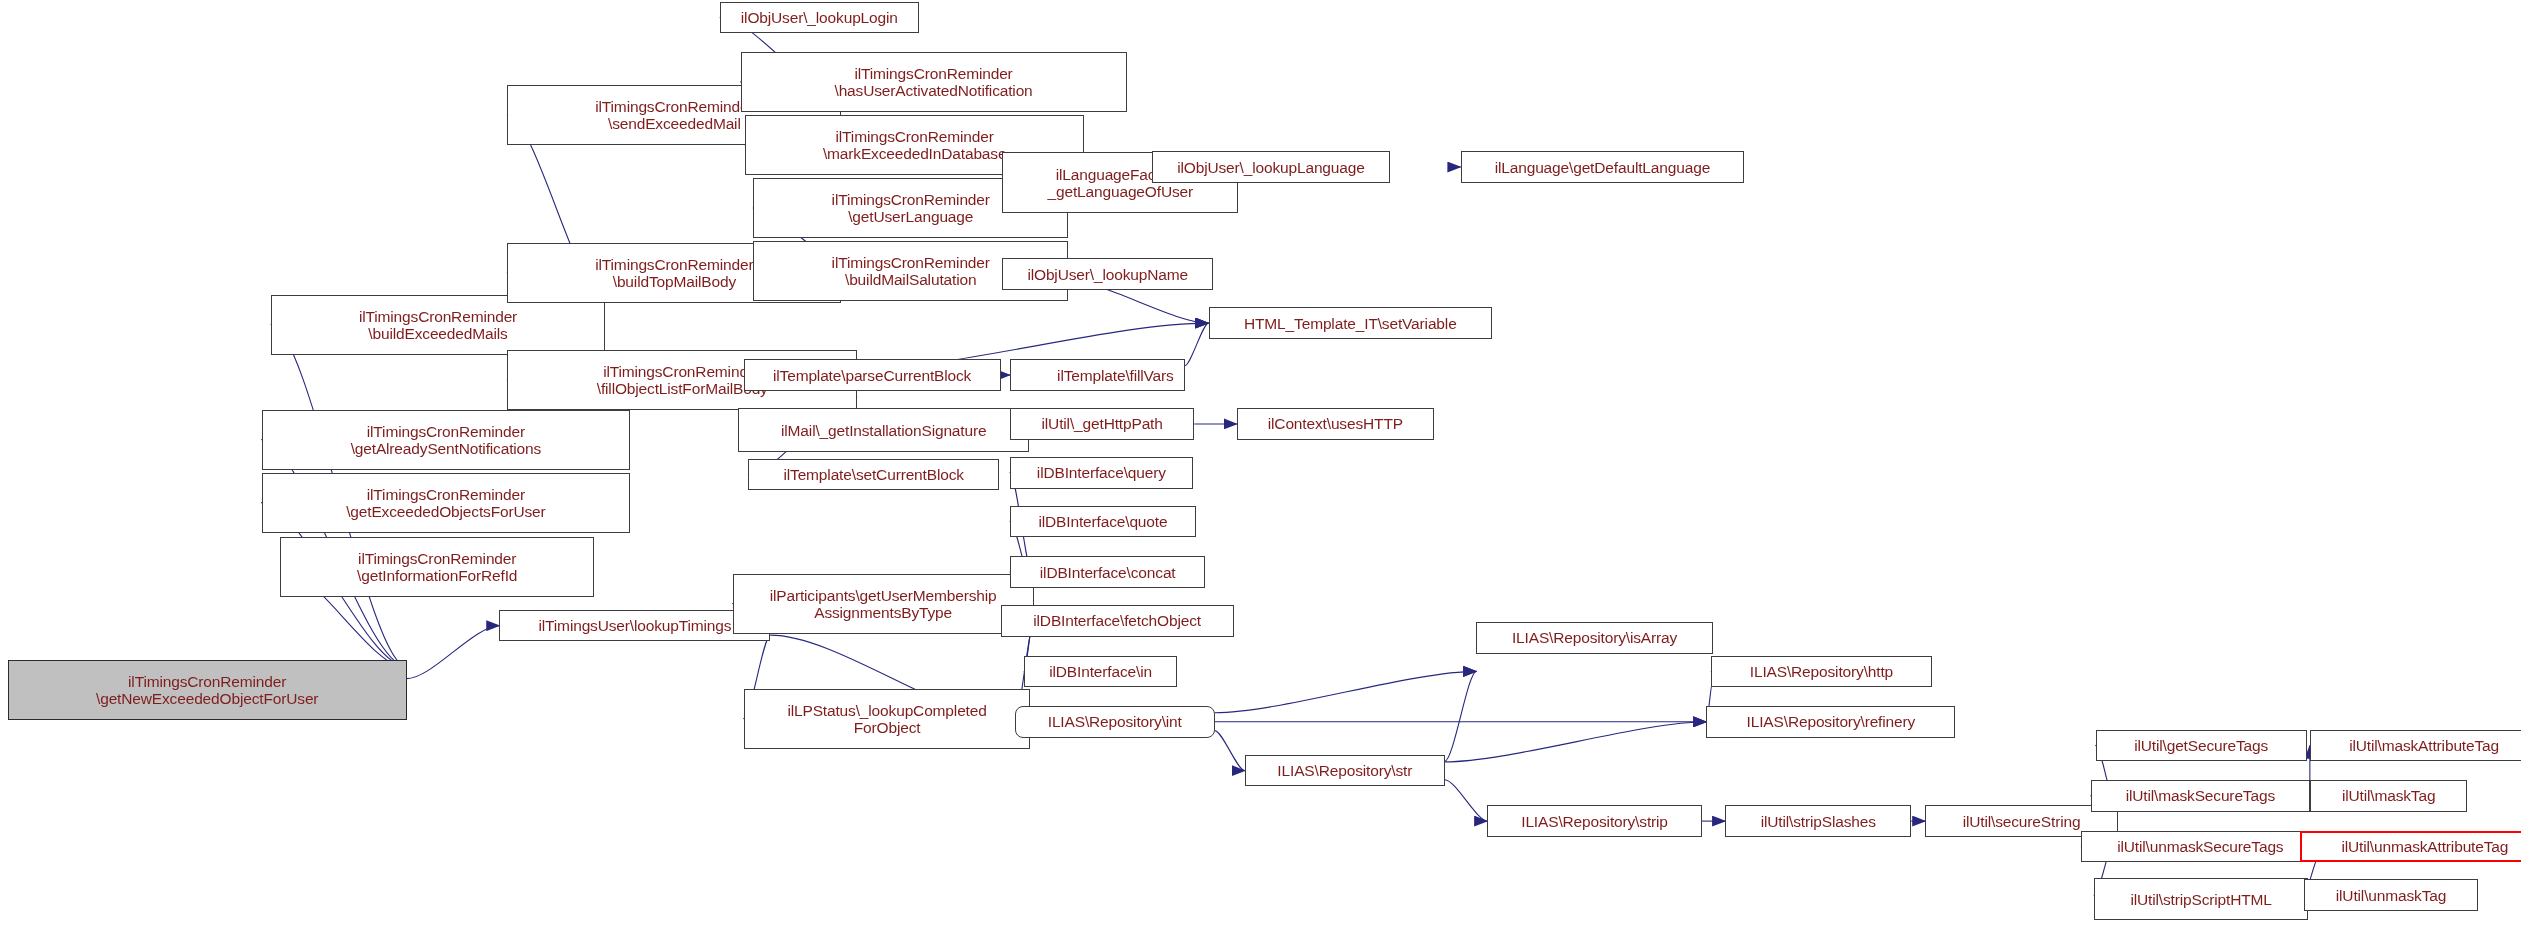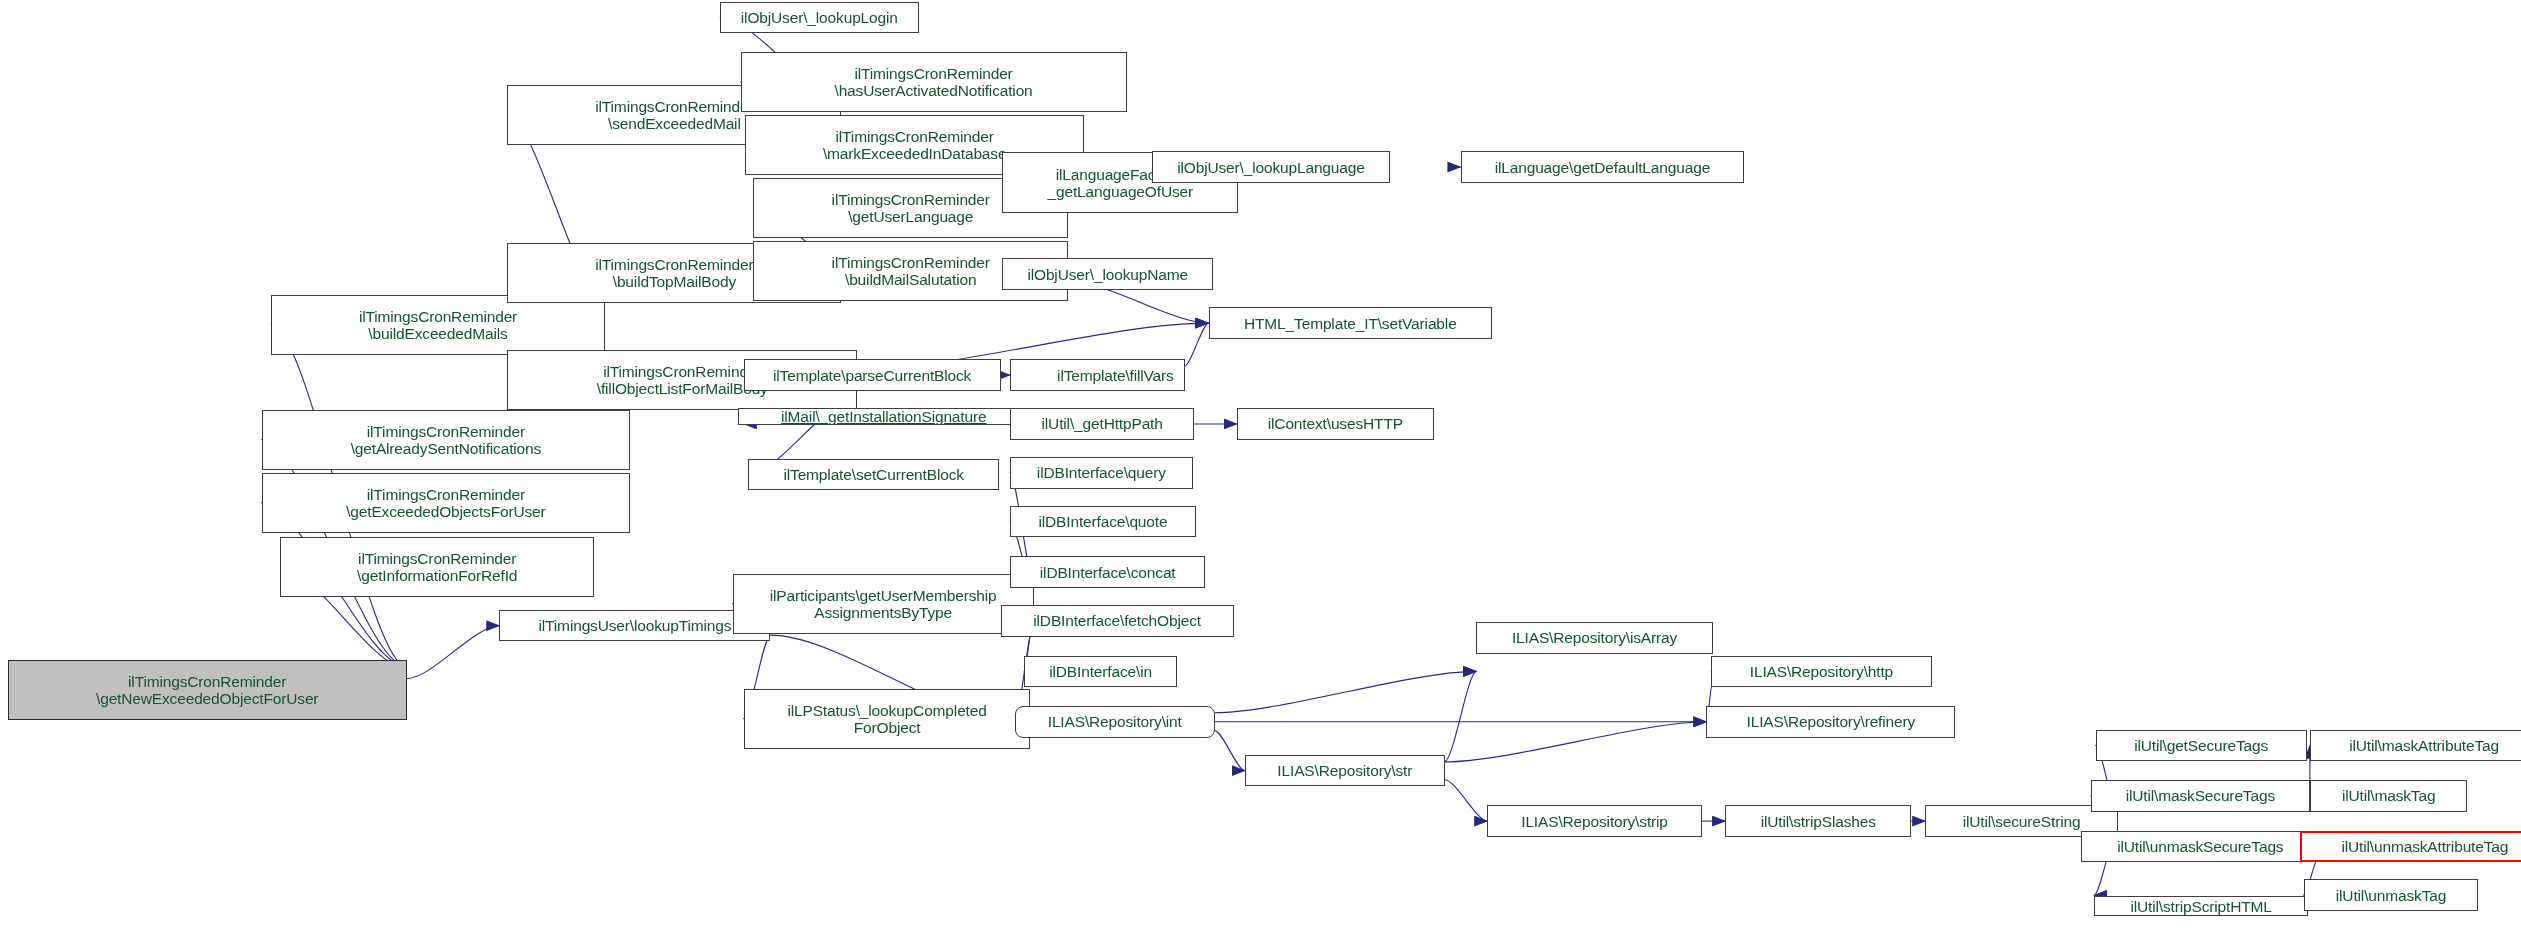--- a/index.html
+++ b/index.html
@@ -22,21 +22,21 @@
     top: 0;
     width: 2521px;
     height: 933px;
     pointer-events: none;
   }
   .node {
     position: absolute;
     box-sizing: border-box;
     border: 1px solid #3d3d3d;
     background: #ffffff;
-    color: #14532d;
+    color: #7f1d1d;
     display: flex;
     align-items: center;
     justify-content: center;
     text-align: center;
     font-size: 15.5px;
     line-height: 17px;
     letter-spacing: -0.15px;
     white-space: pre-line;
     padding: 0 3px;
     z-index: 2;
@@ -142,21 +142,21 @@
       <div class="node" style="left: 753.149px; top: 241.13px; width: 315.125px; height: 59.8885px;">ilTimingsCronReminder
 \buildMailSalutation</div>
       <div class="node" style="left: 1002.1px; top: 152px; width: 236.344px; height: 61px;">ilLanguageFactory\
 _getLanguageOfUser</div>
       <div class="node" style="left: 1152px; top: 151.297px; width: 237.919px; height: 31.5203px; text-align: center;">ilObjUser\_lookupLanguage</div>
       <div class="node" style="left: 1460.6px; top: 151.297px; width: 283.613px; height: 31.5203px;">ilLanguage\getDefaultLanguage</div>
       <div class="node" style="left: 1002.1px; top: 258.466px; width: 211.134px; height: 31.5203px;">ilObjUser\_lookupName</div>
       <div class="node" style="left: 1208.5px; top: 307.323px; width: 283.613px; height: 31.5203px;">HTML_Template_IT\setVariable</div>
       <div class="node" style="left: 743.695px; top: 359.331px; width: 256.827px; height: 31.5203px;">ilTemplate\parseCurrentBlock</div>
       <div class="node" style="left: 1009.98px; top: 359.331px; width: 174.894px; height: 31.5203px; padding-left: 39px;">ilTemplate\fillVars</div>
-      <div class="node" style="left: 738px; top: 408.188px; width: 291.491px; height: 17px; text-decoration: underline;">ilMail\_getInstallationSignature</div>
+      <div class="node" style="left: 738px; top: 408.188px; width: 291.491px; height: 44px;">ilMail\_getInstallationSignature</div>
       <div class="node" style="left: 1009.98px; top: 408.188px; width: 184.348px; height: 31.5203px;">ilUtil\_getHttpPath</div>
       <div class="node" style="left: 1236.87px; top: 408.188px; width: 196.953px; height: 31.5203px;">ilContext\usesHTTP</div>
       <div class="node" style="left: 748.422px; top: 458.62px; width: 250.524px; height: 31.5203px;">ilTemplate\setCurrentBlock</div>
       <div class="node" style="left: 499.473px; top: 609.917px; width: 271.007px; height: 31.5203px;">ilTimingsUser\lookupTimings</div>
       <div class="node" style="left: 732.666px; top: 573.669px; width: 300.944px; height: 59.8885px;">ilParticipants\getUserMembership
 AssignmentsByType</div>
       <div class="node" style="left: 743.695px; top: 688.718px; width: 286.764px; height: 59.8885px;">ilLPStatus\_lookupCompleted
 ForObject</div>
       <div class="node" style="left: 1009.98px; top: 457.044px; width: 182.773px; height: 31.5203px;">ilDBInterface\query</div>
       <div class="node" style="left: 1009.98px; top: 505.9px; width: 185.924px; height: 31.5203px;">ilDBInterface\quote</div>
@@ -167,19 +167,19 @@
       <div class="node" style="left: 1476.36px; top: 622px; width: 236.344px; height: 31.5203px;">ILIAS\Repository\isArray</div>
       <div class="node" style="left: 1711.13px; top: 655.622px; width: 220.588px; height: 31.5203px;">ILIAS\Repository\http</div>
       <div class="node" style="left: 1706.4px; top: 706.054px; width: 248.949px; height: 31.5203px;">ILIAS\Repository\refinery</div>
       <div class="node" style="left: 1244.74px; top: 754.91px; width: 200.104px; height: 31.5203px;">ILIAS\Repository\str</div>
       <div class="node" style="left: 1487.39px; top: 805.343px; width: 214.285px; height: 31.5203px;">ILIAS\Repository\strip</div>
       <div class="node" style="left: 1725.31px; top: 805.343px; width: 185.924px; height: 31.5203px;">ilUtil\stripSlashes</div>
       <div class="node" style="left: 1925.41px; top: 805.343px; width: 192.226px; height: 31.5203px;">ilUtil\secureString</div>
       <div class="node" style="left: 2095.58px; top: 729.694px; width: 211.134px; height: 31.5203px;">ilUtil\getSecureTags</div>
       <div class="node" style="left: 2090.85px; top: 780.127px; width: 219.012px; height: 31.5203px;">ilUtil\maskSecureTags</div>
       <div class="node" style="left: 2081.4px; top: 830.559px; width: 237.919px; height: 31.5203px;">ilUtil\unmaskSecureTags</div>
-      <div class="node" style="left: 2094.01px; top: 896px; width: 214.285px; height: 20px;">ilUtil\stripScriptHTML</div>
+      <div class="node" style="left: 2094.01px; top: 878px; width: 214.285px; height: 42px;">ilUtil\stripScriptHTML</div>
       <div class="node" style="left: 2309.87px; top: 729.694px; width: 228.466px; height: 31.5203px;">ilUtil\maskAttributeTag</div>
       <div class="node" style="left: 2309.87px; top: 780.127px; width: 157.562px; height: 31.5203px;">ilUtil\maskTag</div>
       <div class="node highlight" style="left: 2300.41px; top: 830.559px; width: 248.949px; height: 31.5203px;">ilUtil\unmaskAttributeTag</div>
       <div class="node" style="left: 2303.56px; top: 879.416px; width: 174.894px; height: 31.5203px;">ilUtil\unmaskTag</div>
     </div>
 </div>
 
 </body></html>

